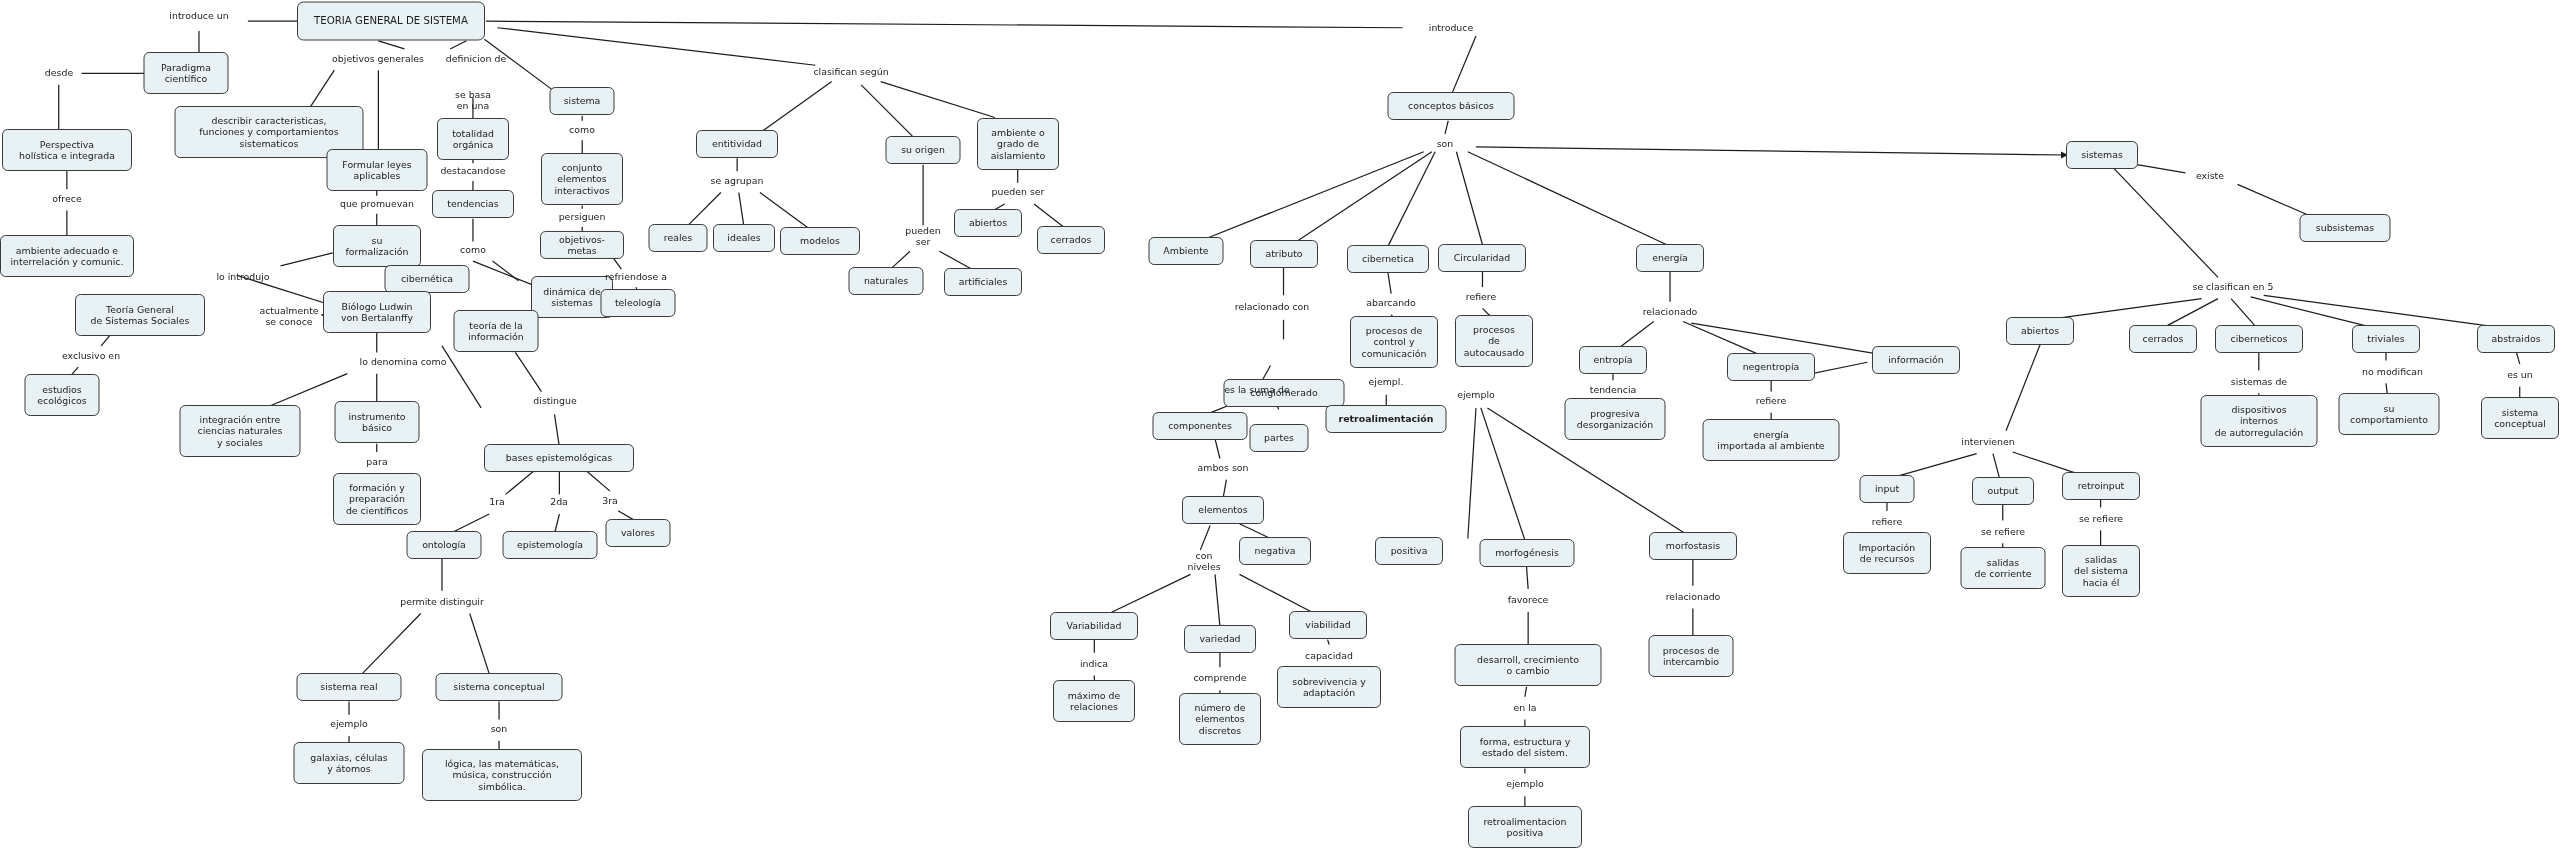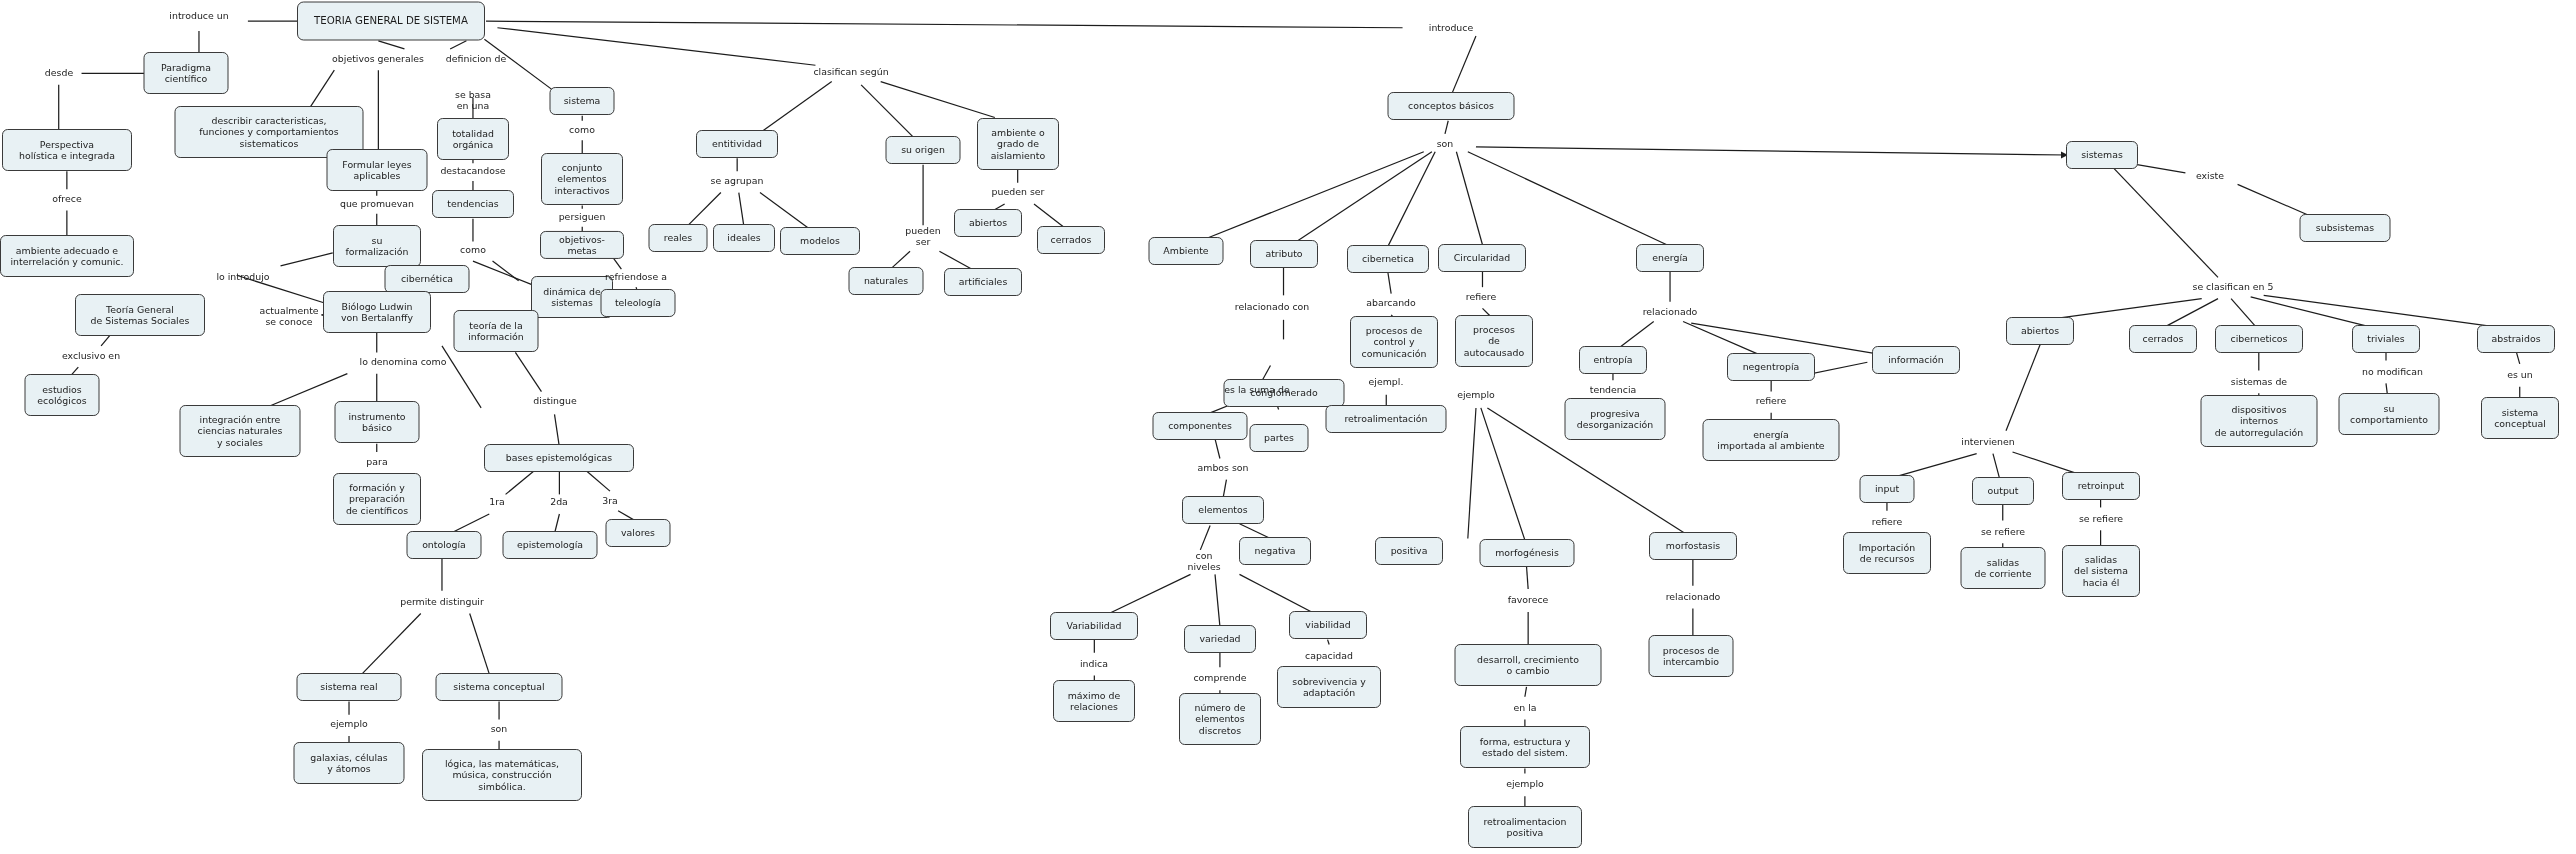--- a/index.html
+++ b/index.html
@@ -290,21 +290,21 @@
 control y
 comunicación</div>
       <div class="node" style="left: 1494px; top: 341px; width: 78px; min-height: 52px;">procesos
 de
 autocausado</div>
       <div class="node" style="left: 1613px; top: 360px; width: 68px; min-height: 28px;">entropía</div>
       <div class="node" style="left: 1771px; top: 367px; width: 88px; min-height: 28px;">negentropía</div>
       <div class="node" style="left: 1916px; top: 360px; width: 88px; min-height: 28px;">información</div>
       <div class="node" style="left: 1200px; top: 426px; width: 95px; min-height: 28px;">componentes</div>
       <div class="node" style="left: 1279px; top: 422px; width: 59px; min-height: 28px; margin-top: 16px;">partes</div>
-      <div class="node" style="left: 1386px; top: 419px; width: 121px; min-height: 28px;">retroalimentación</div>
+      <div class="node" style="left: 1386px; top: 419px; width: 121px; min-height: 28px; font-weight: bold;">retroalimentación</div>
       <div class="node" style="left: 1615px; top: 419px; width: 101px; min-height: 42px;">progresiva
 desorganización</div>
       <div class="node" style="left: 1771px; top: 440px; width: 137px; min-height: 42px;">energía
 importada al ambiente</div>
       <div class="node" style="left: 1223px; top: 510px; width: 82px; min-height: 28px;">elementos</div>
       <div class="node" style="left: 1275px; top: 551px; width: 72px; min-height: 28px;">negativa</div>
       <div class="node" style="left: 1409px; top: 551px; width: 68px; min-height: 28px;">positiva</div>
       <div class="node" style="left: 1527px; top: 553px; width: 95px; min-height: 28px;">morfogénesis</div>
       <div class="node" style="left: 1693px; top: 546px; width: 88px; min-height: 28px;">morfostasis</div>
       <div class="node" style="left: 1094px; top: 626px; width: 88px; min-height: 28px;">Variabilidad</div>

